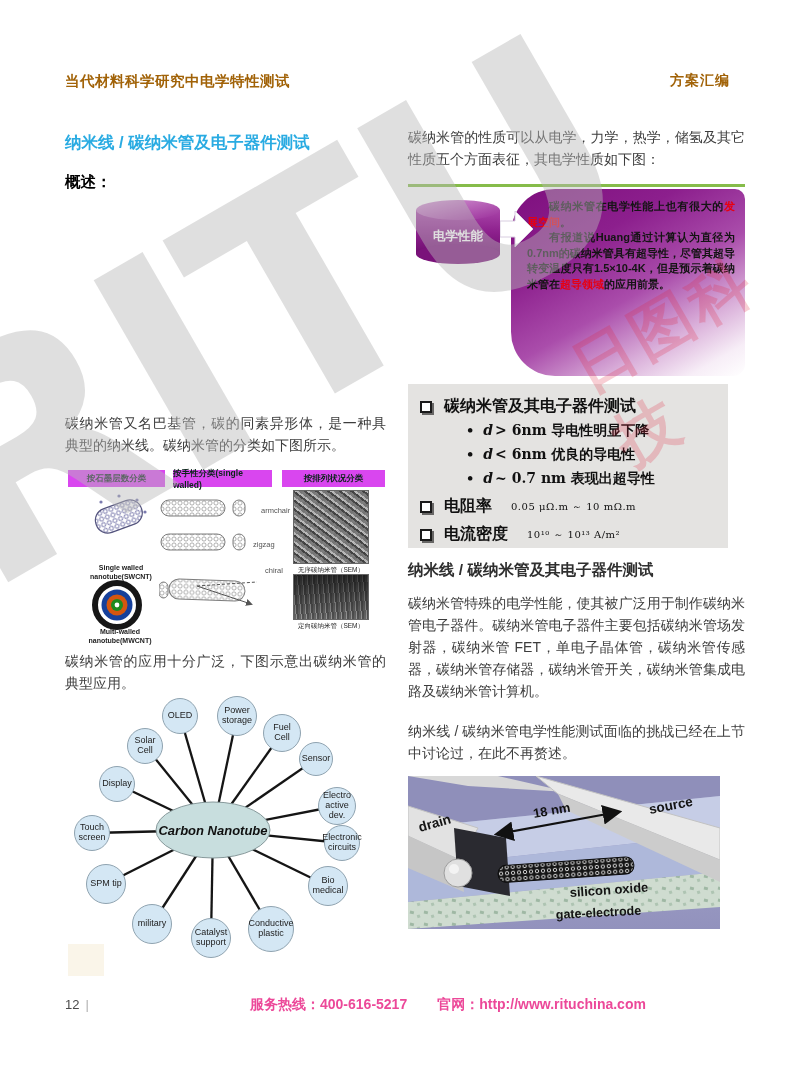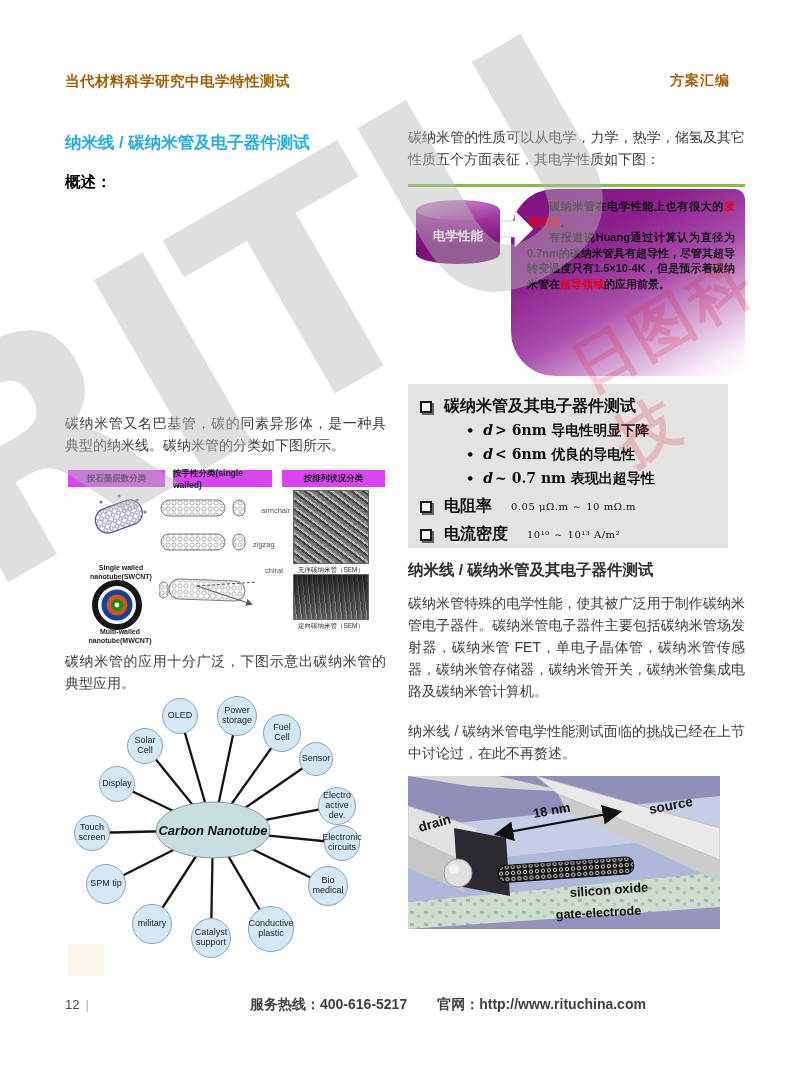--- a/index.html
+++ b/index.html
@@ -82,21 +82,21 @@
   .wm { pointer-events: none; z-index: 10; }
   .wm-ritu { left: -10px; top: 295px; font-size: 300px; font-weight: 800;
              font-family: "DejaVu Sans", sans-serif; color: rgba(185,185,185,.45);
              transform: rotate(-30deg); transform-origin: 40px 300px; letter-spacing: -6px; }
   .wm-cn { left: 585px; top: 275px; font-size: 62px; font-weight: 800;
            color: rgba(225,30,60,.22); transform: rotate(-30deg); letter-spacing: 4px; }
 
   
   .ftr-left { left: 65px; top: 997px; font-size: 13px; color: #4a4a4a; }
   .ftr-sep { color: #b0b0b0; margin-left: 6px; }
-  .ftr-blue { left: 250px; top: 996px; font-size: 14px; font-weight: 600; color: #404040; }
+  .ftr-blue { left: 250px; top: 996px; font-size: 14px; font-weight: 600; color: #ec4899; }
   .ftr-blue span { margin-right: 30px; }
   .artifact { left: 68px; top: 944px; width: 36px; height: 32px; background: #faf5e9; }
 
   svg text { font-family: "Liberation Sans", "DejaVu Sans", sans-serif; }
 </style>
 </head>
 <body>
 
 <div class="page">
 

